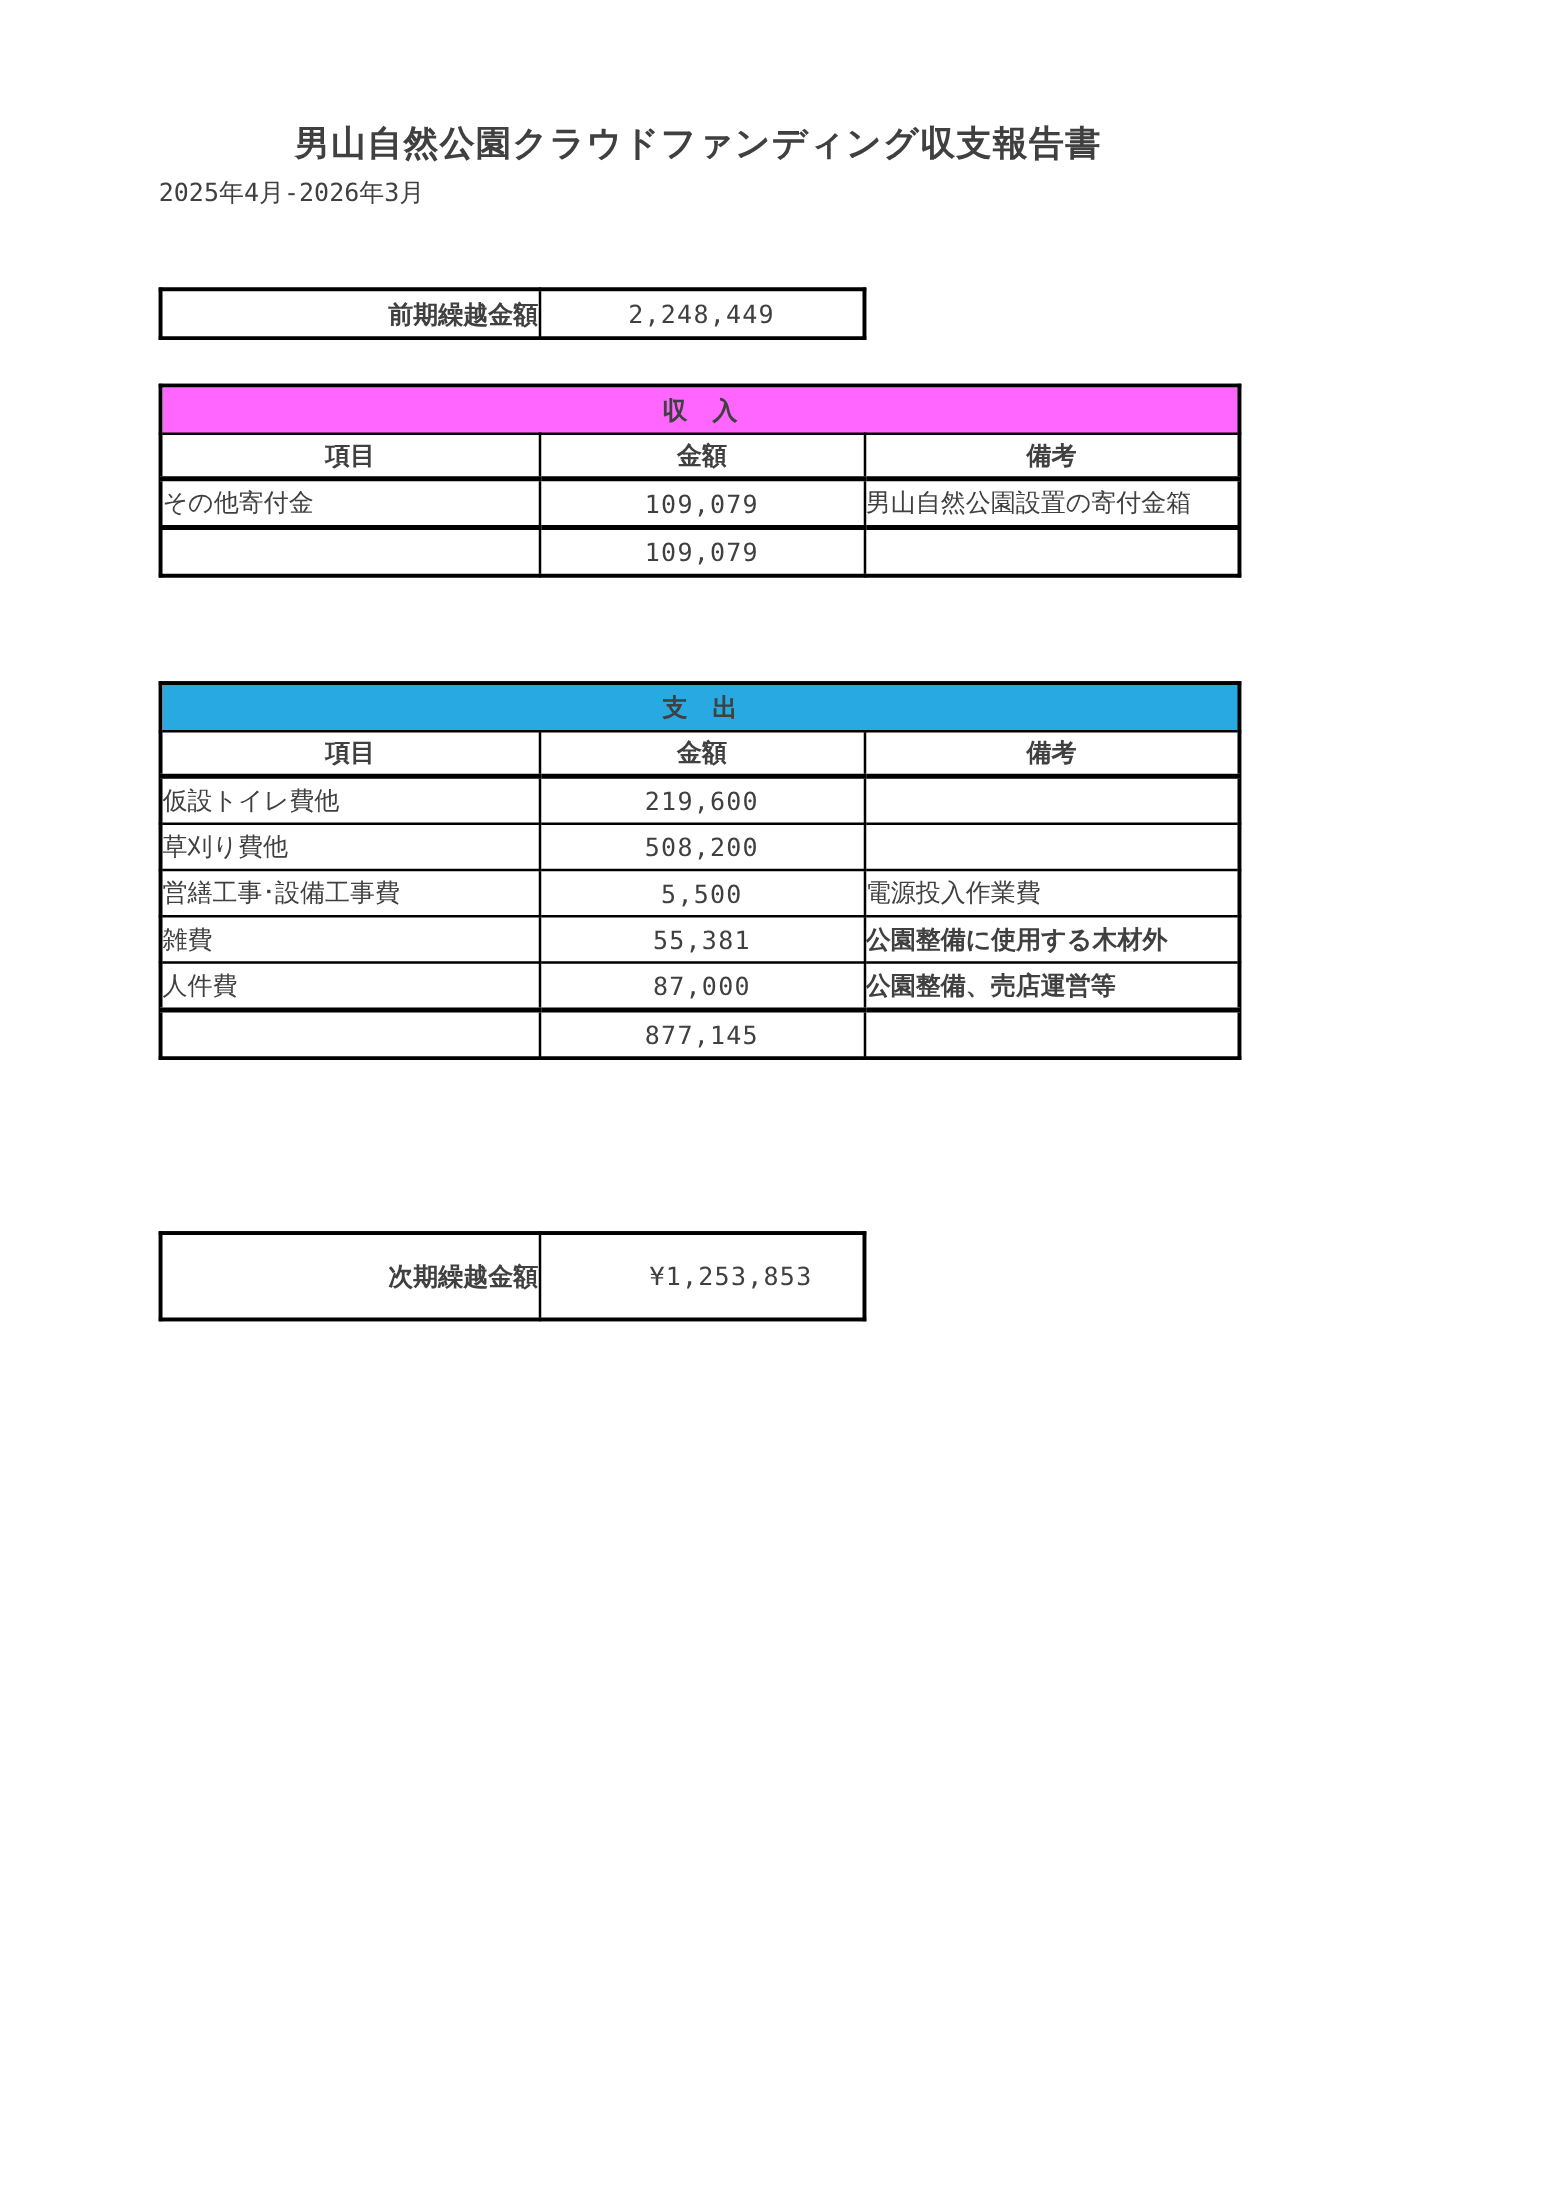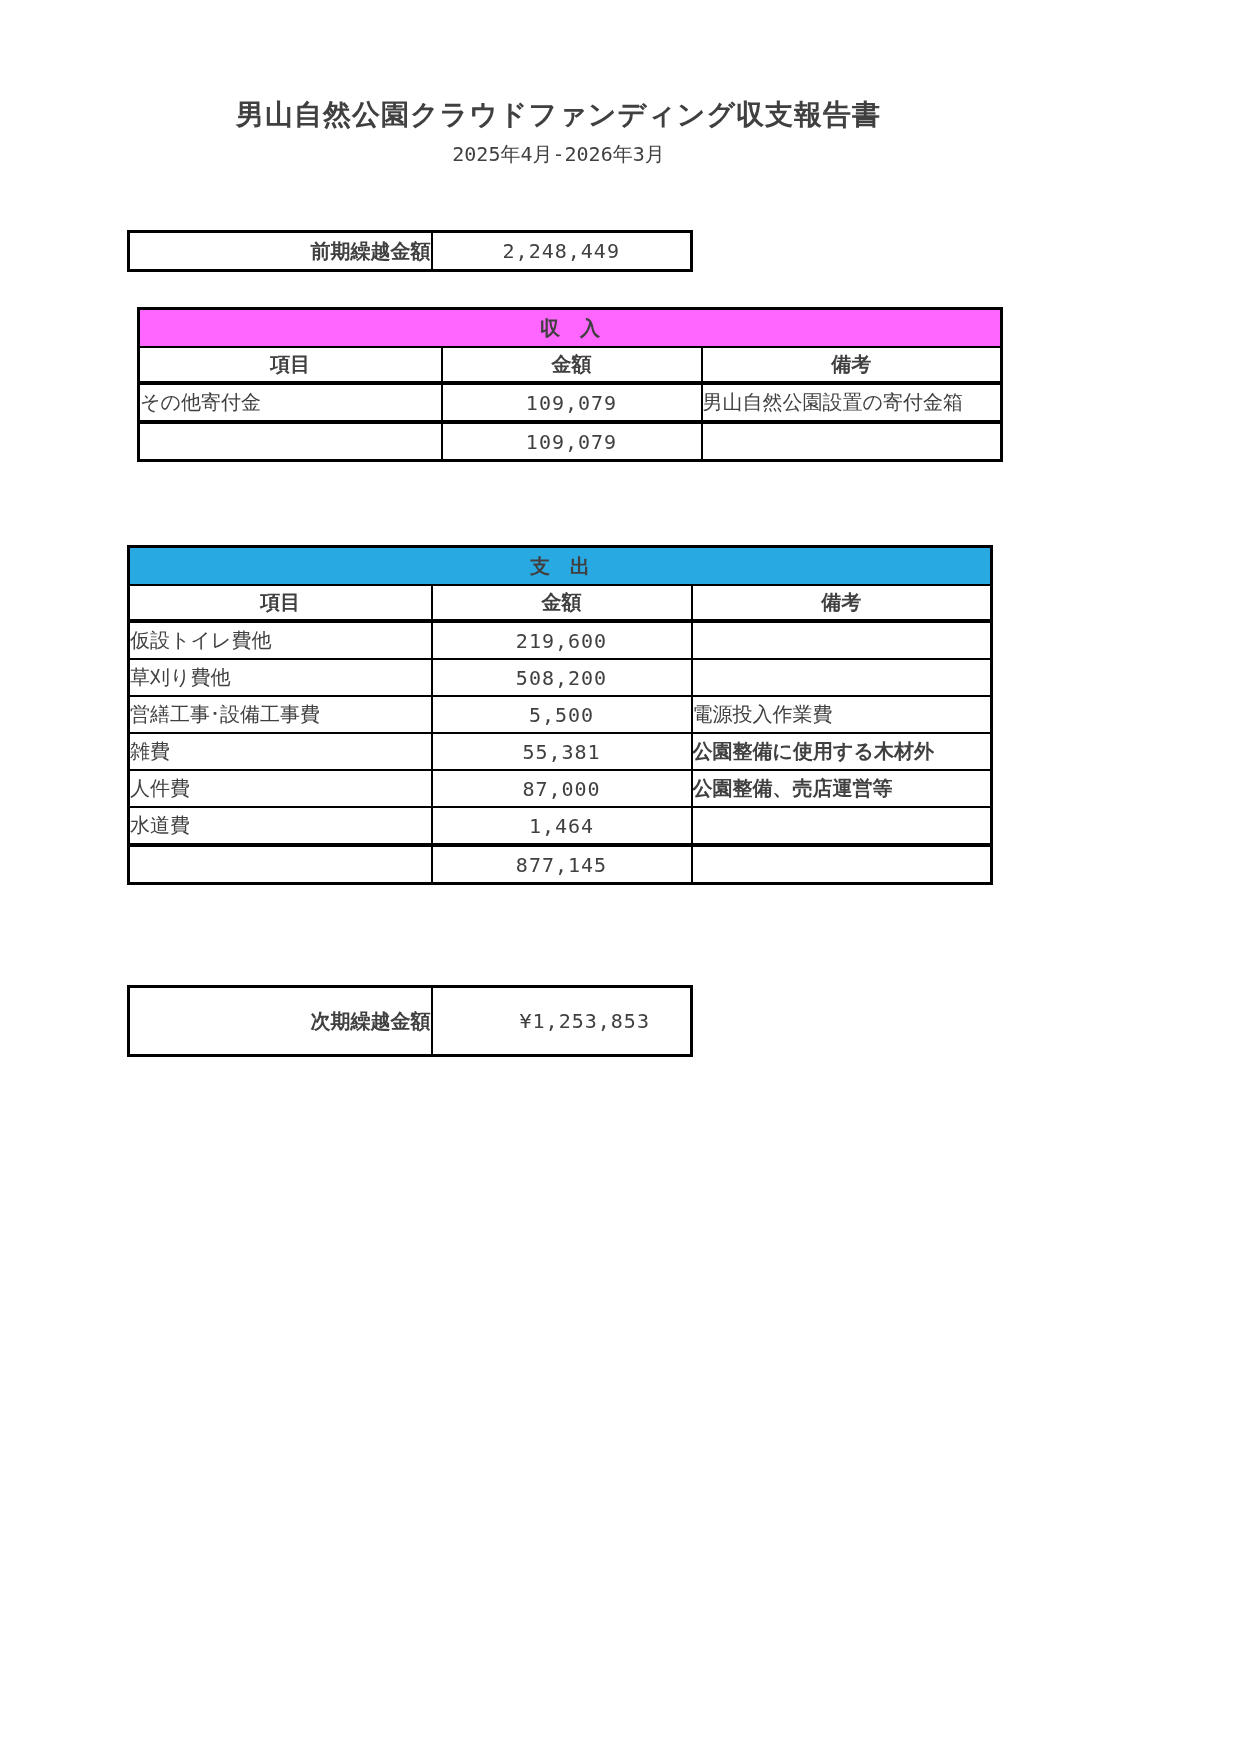--- a/index.html
+++ b/index.html
@@ -19,21 +19,20 @@
     text-align: center;
     font-size: 28px;
     font-weight: bold;
     letter-spacing: 1px;
   }
   .subtitle {
     position: absolute;
     left: 127px;
     width: 863px;
     top: 141px;
-    text-align: center;
     font-size: 20px;
     font-family: "DejaVu Sans Mono", monospace;
   }
   table.tbl {
     position: absolute;
     border-collapse: collapse;
     table-layout: fixed;
     background: #ffffff;
   }
   table.tbl td {
@@ -46,21 +45,21 @@
   }
   table.tbl { border: 3px solid #000000; outline: 1px solid #000; outline-offset: -1px; }
   
   table.tbl td { border-width: 2px; }
   tr.colhead td { border-bottom-width: 4px; }
   tr.total td { border-top-width: 4px; }
 
   #prev-table { left: 127px; top: 230px; width: 563px; }
   #prev-table td { height: 36px; }
 
-  #income-table { left: 137px; top: 307px; width: 863px; }
+  #income-table { left: 127px; top: 307px; width: 863px; }
   #expense-table { left: 127px; top: 545px; width: 863px; }
 
   #next-table { left: 127px; top: 985px; width: 563px; }
   #next-table td { height: 66px; padding-left: 47px; }
 
   .band {
     height: 36px;
     text-align: center;
     font-weight: bold;
     font-size: 21px;
@@ -163,25 +162,20 @@
     <tr>
       <td class="item">雑費</td>
       <td class="num amount">55,381</td>
       <td class="note note-small">公園整備に使用する木材外</td>
     </tr>
     <tr>
       <td class="item">人件費</td>
       <td class="num amount">87,000</td>
       <td class="note note-small">公園整備、売店運営等</td>
     </tr>
-    <tr>
-      <td class="item">水道費</td>
-      <td class="num amount">1,464</td>
-      <td class="note"></td>
-    </tr>
     <tr class="total">
       <td class="item"></td>
       <td class="num amount">877,145</td>
       <td class="note"></td>
     </tr>
   </tbody>
     </table>
 
   <table class="tbl" id="next-table">
     <colgroup>

